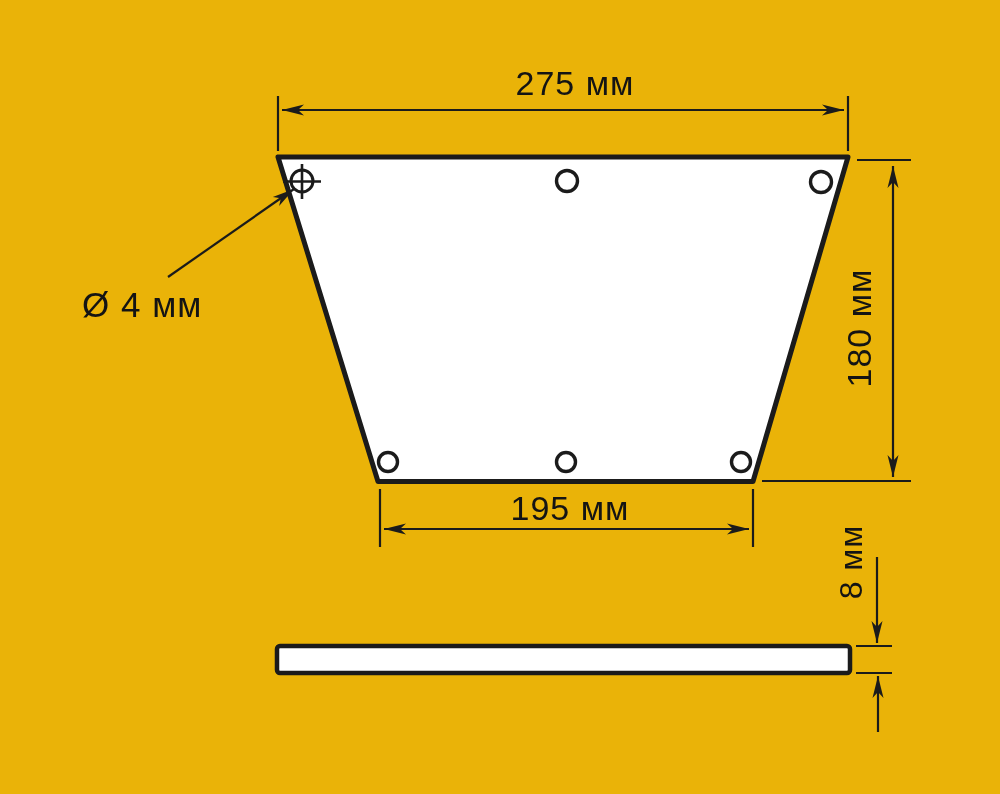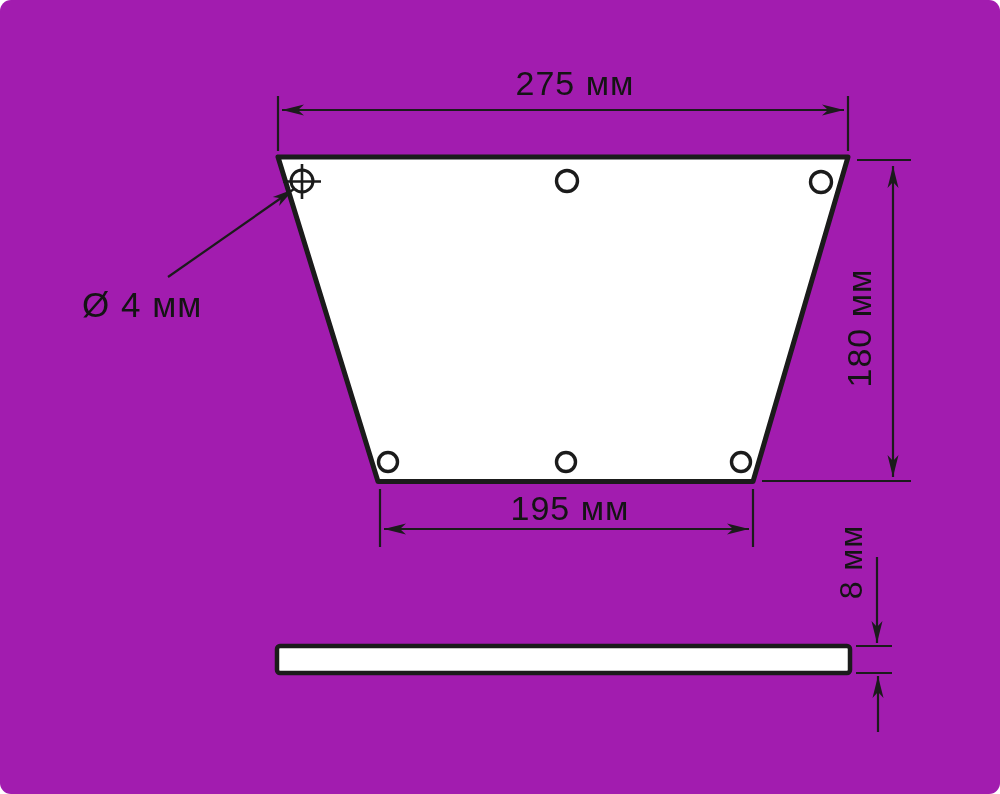--- a/index.html
+++ b/index.html
@@ -4,24 +4,23 @@
 <style>
   html, body {
     margin: 0;
     padding: 0;
     background: #ffffff;
   }
   .drawing-page {
     position: relative;
     width: 1000px;
     height: 794px;
-    background: #a21caf;
+    background: #eab308;
     overflow: hidden;
     font-family: "Liberation Sans", sans-serif;
-    border-radius: 11px;
   }
   svg { display: block; }
   .outline {
     fill: #ffffff;
     stroke: #1b1b1b;
     stroke-width: 5;
     stroke-linejoin: round;
   }
   .hole {
     fill: none;

